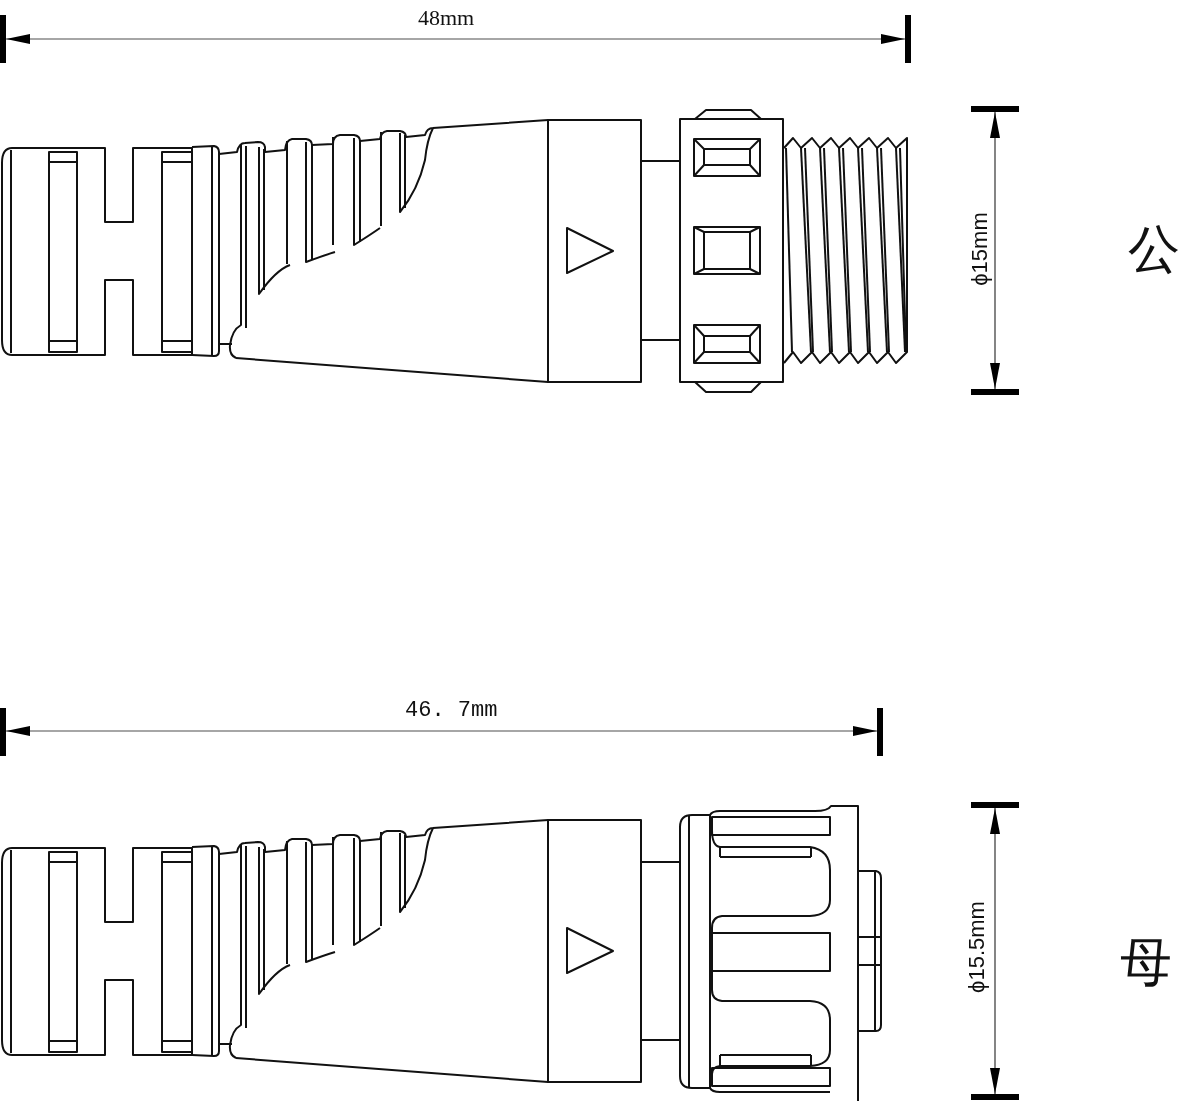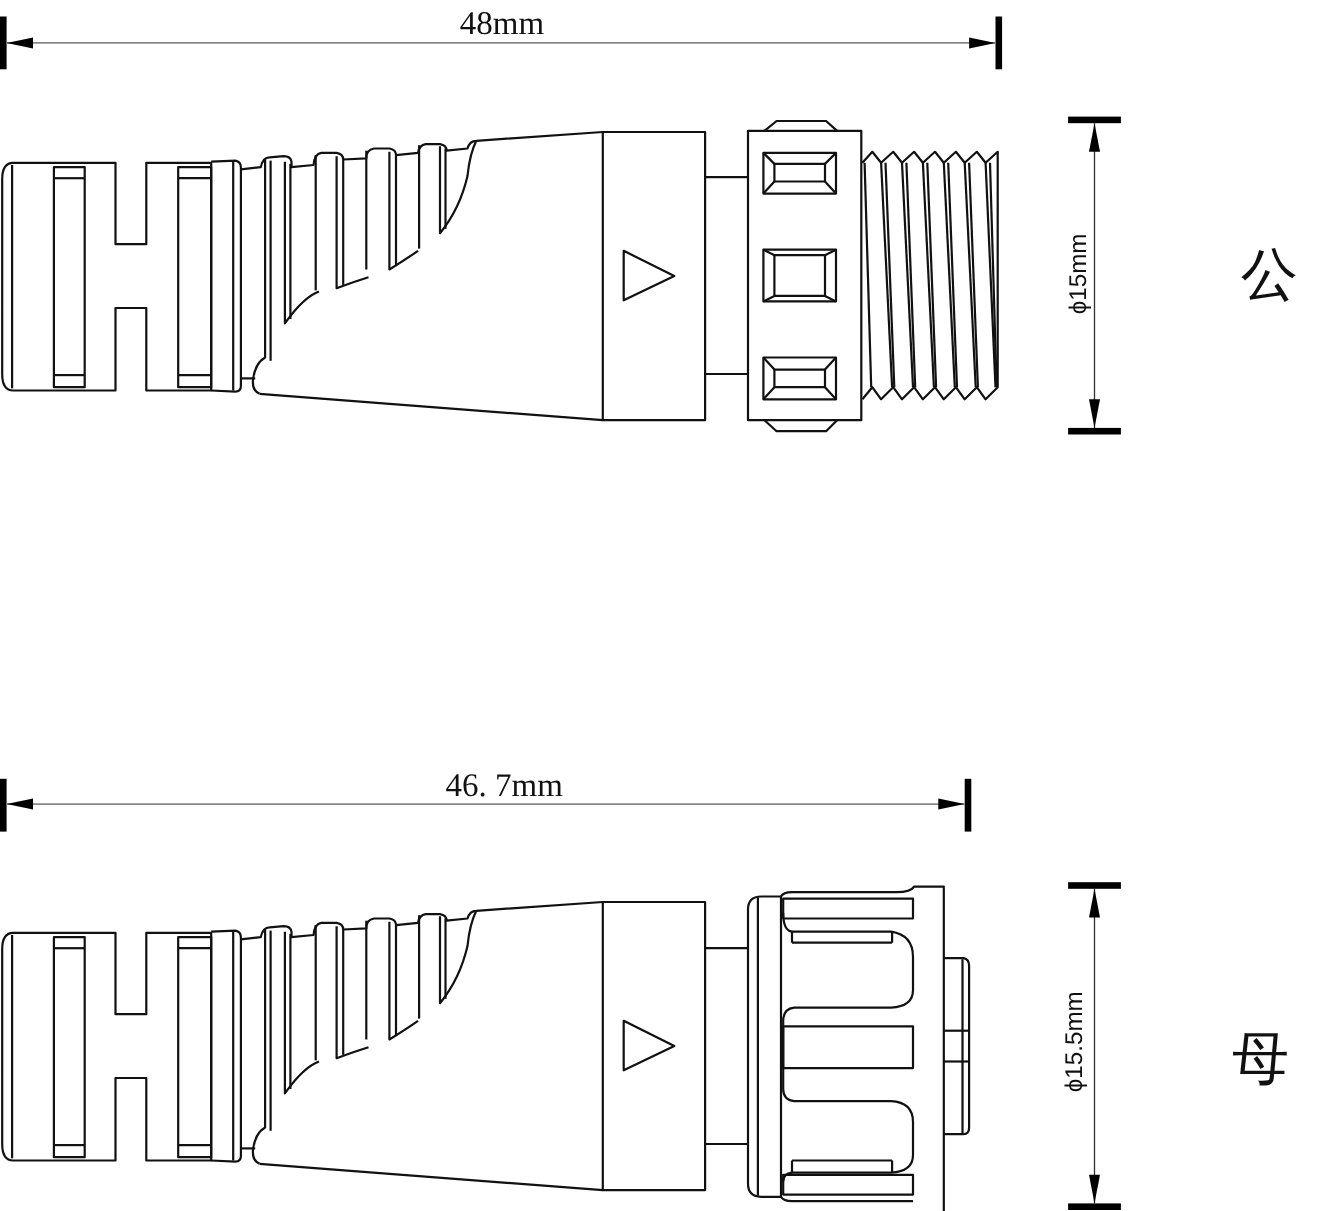--- a/index.html
+++ b/index.html
@@ -3,21 +3,21 @@
 <meta charset="utf-8">
 <style>
   html, body { margin: 0; padding: 0; background: #ffffff; }
   body { width: 1200px; height: 1101px; position: relative; overflow: hidden; }
   svg { position: absolute; left: 0; top: 0; }
   .ln { fill: none; stroke: #111111; stroke-width: 2; stroke-linejoin: round; }
   .dim { stroke: #888888; stroke-width: 1.5; }
   .dimv { stroke: #333333; stroke-width: 1.2; }
   .bar { fill: #000000; }
   .lbl { position: absolute; font-family: "Liberation Serif", "DejaVu Serif", serif; color: #111; white-space: nowrap; }
-  .lbl-h { font-size: 30px; }
+  .lbl-h { font-size: 22px; }
   .lbl-v { font-family: "Liberation Sans", "DejaVu Sans", sans-serif; font-size: 22px; transform: rotate(-90deg); transform-origin: center center; }
   .cjk { font-family: "DejaVu Serif", "Liberation Serif", serif; font-size: 52px; }
 </style>
 </head>
 <body>
 
 <svg width="1200" height="1101" viewBox="0 0 1200 1101">
   <defs>
 
     <g id="boot">
@@ -177,15 +177,15 @@
       <polygon class="bar" points="995,808 990,834 1000,834"></polygon>
       <polygon class="bar" points="995,1094 990,1068 1000,1068"></polygon>
     </g>
   </g>
 </svg>
 
 <div class="lbl lbl-h" style="left:418px; top:5px;">48mm</div>
 <div class="lbl lbl-v" style="left:930px; top:236px; width:100px; text-align:center;">ϕ15mm</div>
 <div class="lbl cjk" style="left:1128px; top:215px;">公</div>
 
-<div class="lbl lbl-h" style="left:405px; top:698px;">46. 7mm</div>
+<div class="lbl lbl-h" style="left:405px; top:698px;font-family:Liberation Mono, monospace;">46. 7mm</div>
 <div class="lbl lbl-v" style="left:922px; top:934px; width:110px; text-align:center;">ϕ15.5mm</div>
 <div class="lbl cjk" style="left:1120px; top:928px;">母</div>
 
 </body></html>

